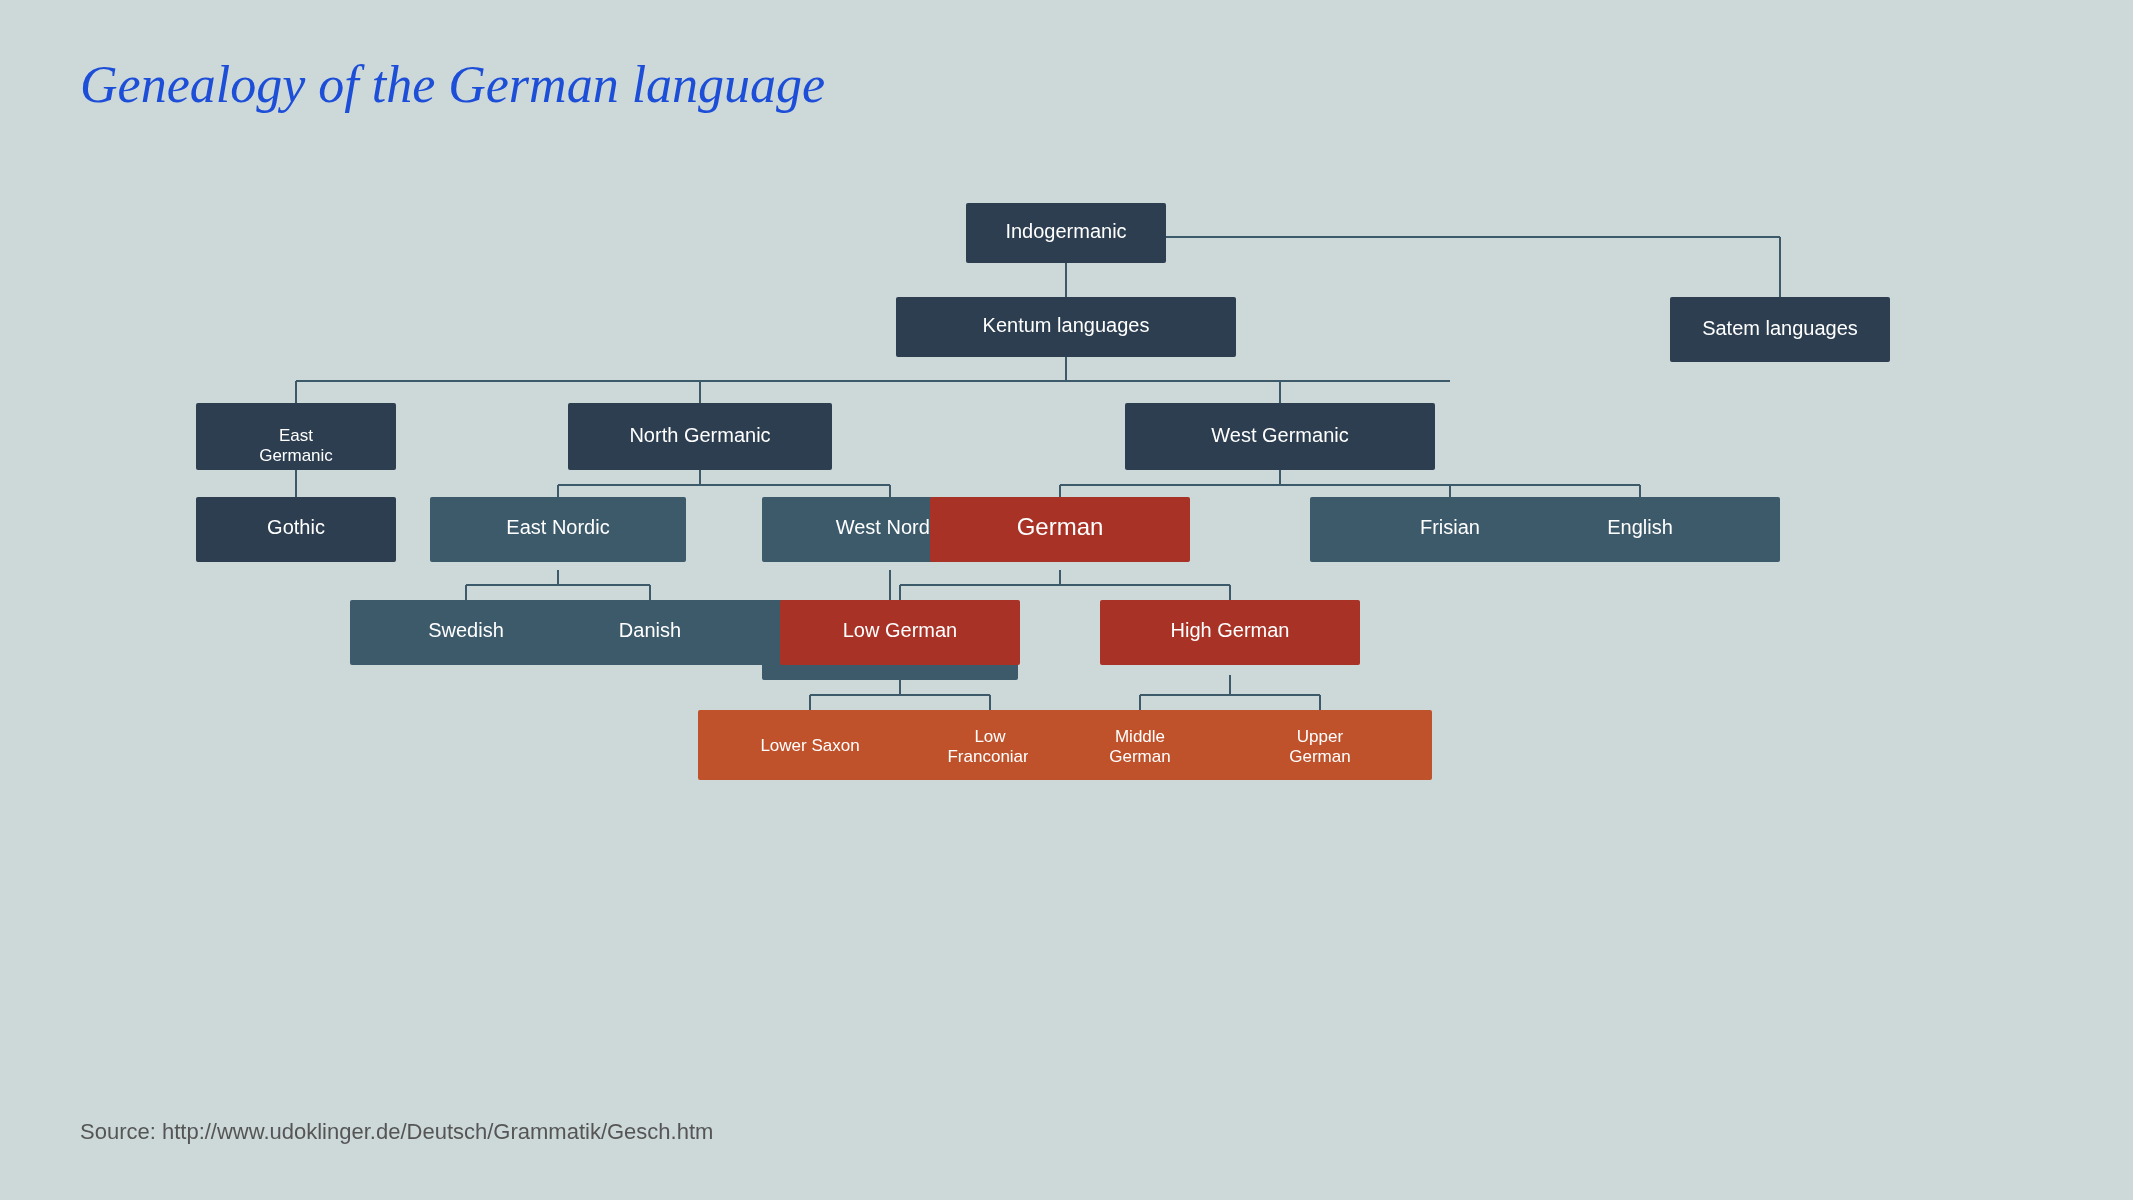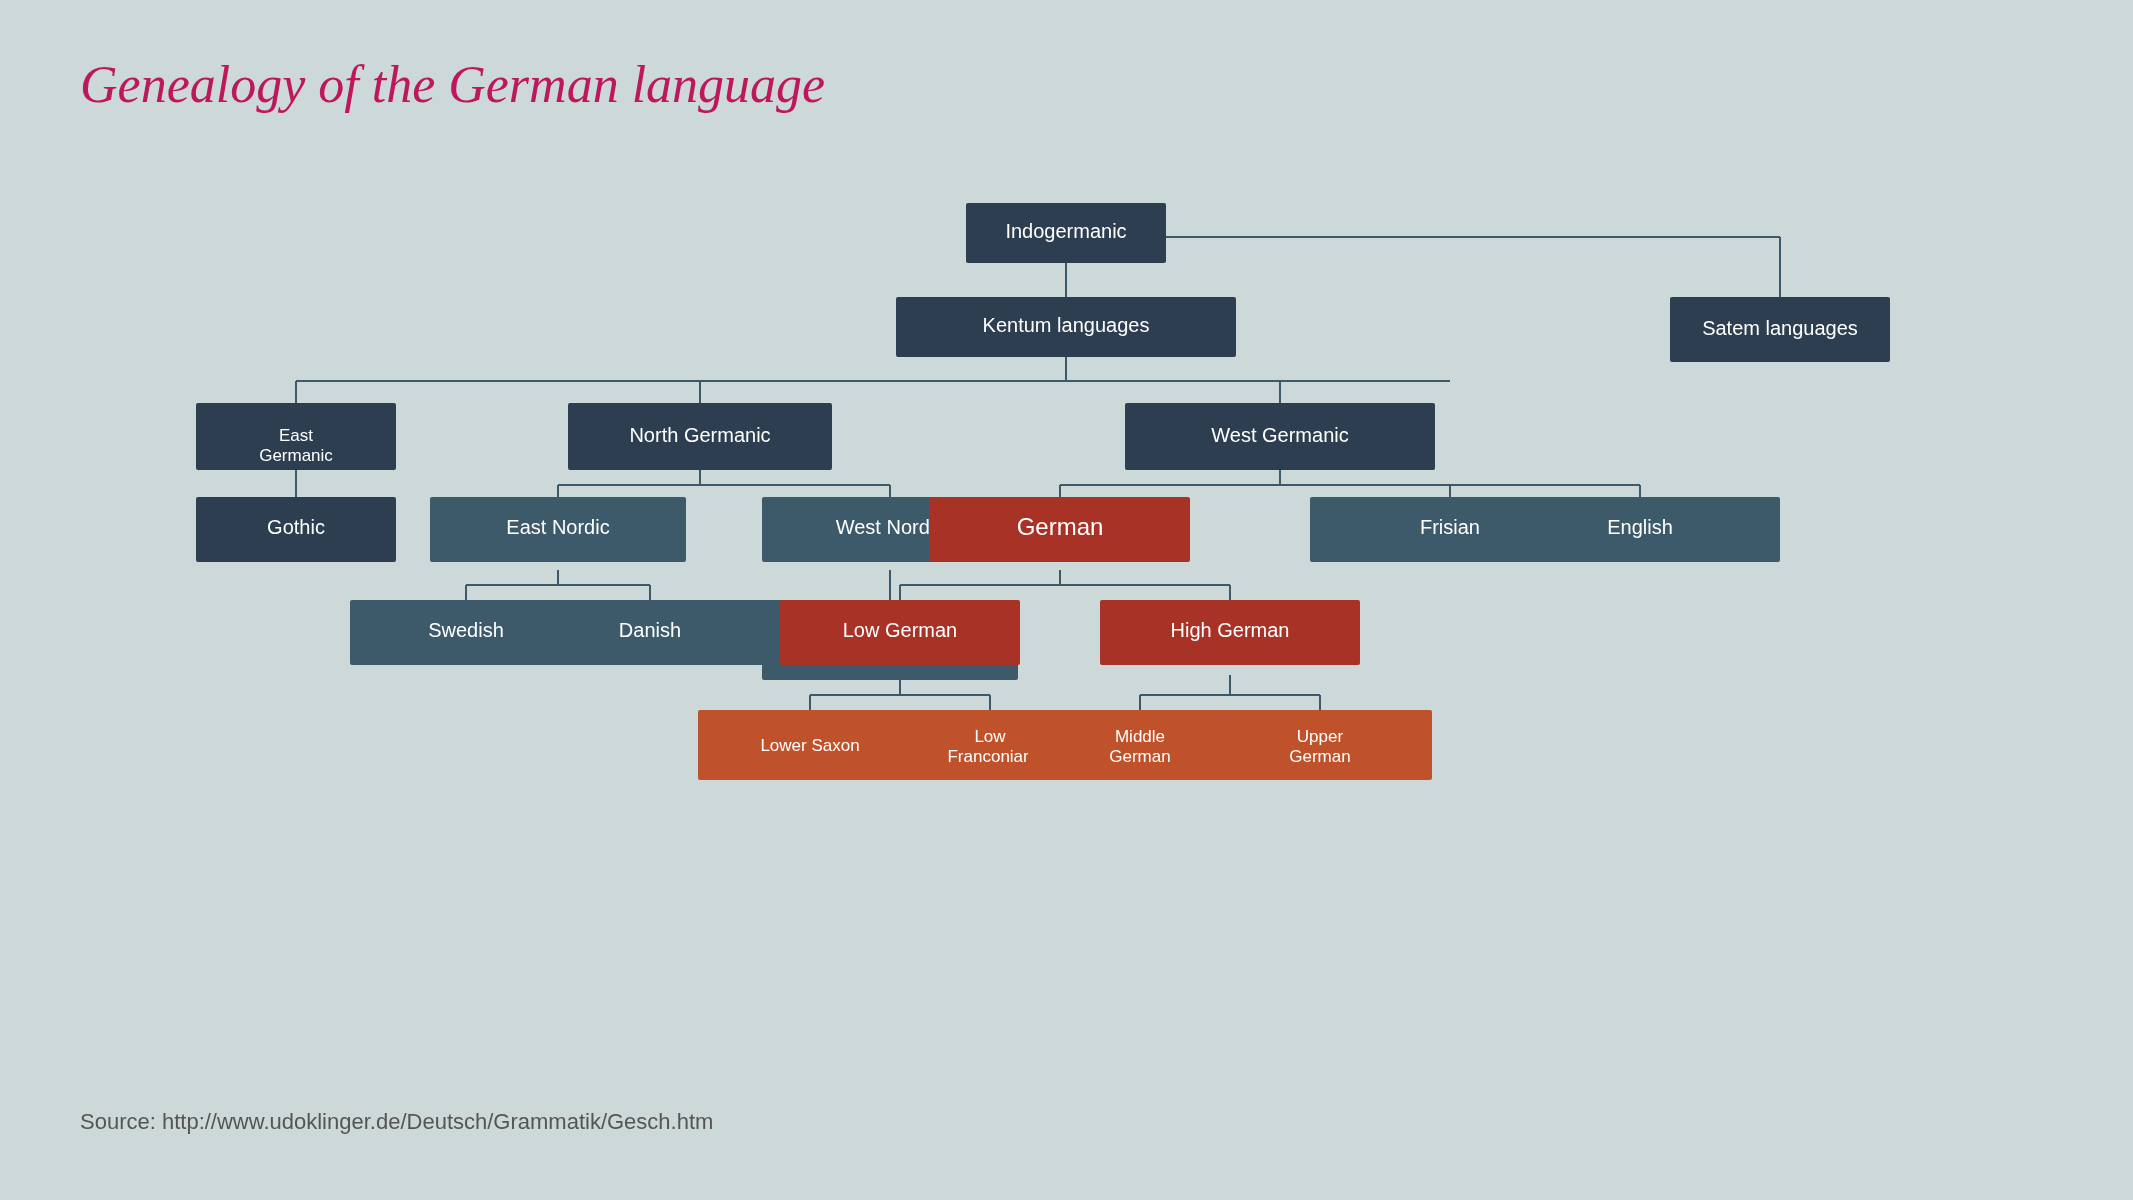--- a/index.html
+++ b/index.html
@@ -12,27 +12,27 @@
       overflow: hidden;
       position: relative;
     }
 
     .page-title {
       position: absolute;
       top: 55px;
       left: 80px;
       font-size: 52px;
       font-style: italic;
-      color: #be185d;
+      color: #1d4ed8;
       font-weight: normal;
     }
 
     .source-text {
       position: absolute;
-      bottom: 65px;
+      bottom: 55px;
       left: 80px;
       font-size: 22px;
       color: #555;
       font-family: Arial, sans-serif;
       font-style: normal;
     }
   </style>
 </head>
 <body>
 

